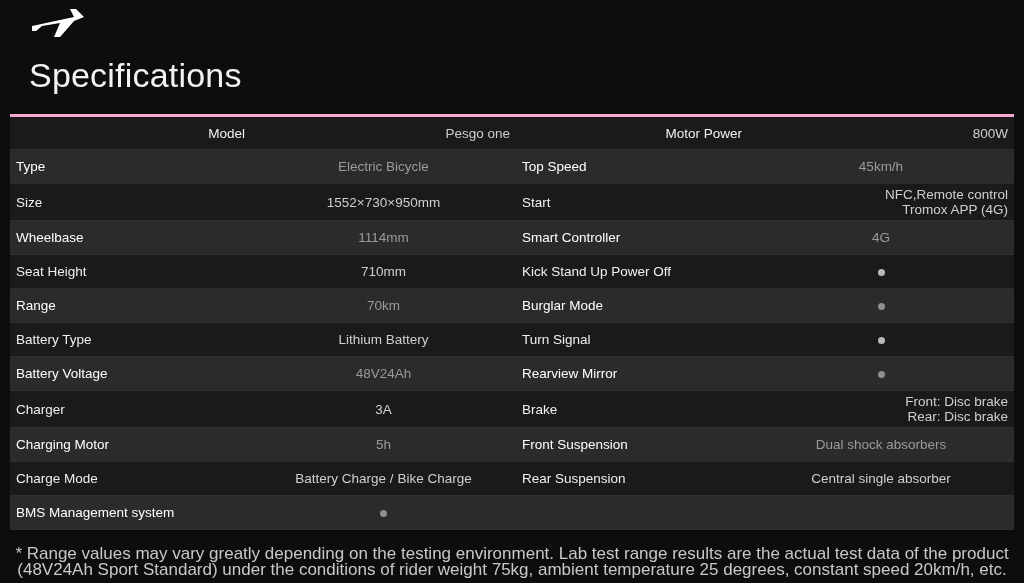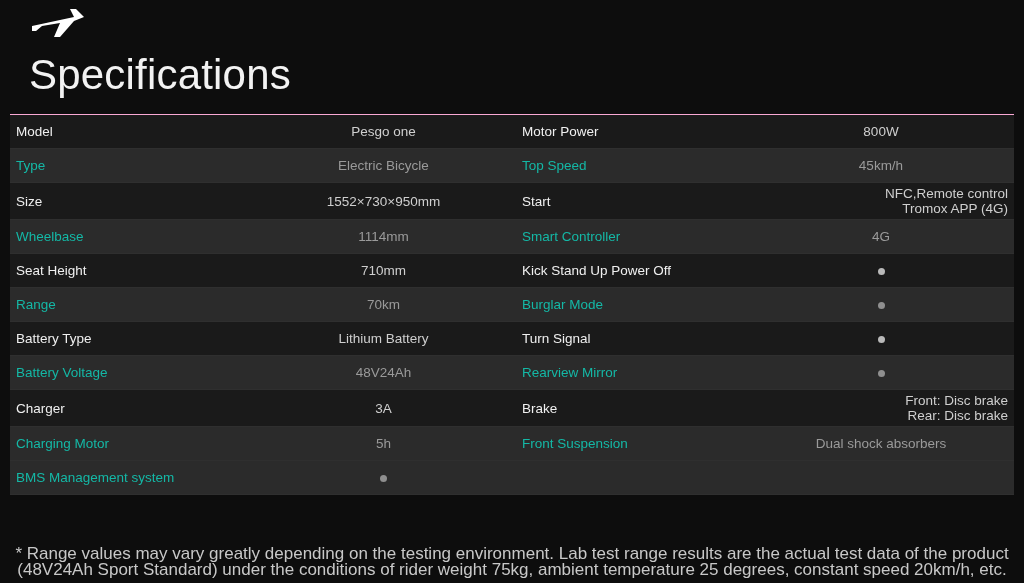--- a/index.html
+++ b/index.html
@@ -25,21 +25,21 @@
     top: 4px;
     width: 56px;
     height: 34px;
   }
   .logo svg { display: block; }
 
   .title {
     position: absolute;
     left: 29px;
     top: 52px;
-    font-size: 42px;
+    font-size: 34px;
     font-weight: 400;
     letter-spacing: 0.2px;
     color: #f2f2f2;
     line-height: 46px;
   }
 
   
   .spec-table {
     position: absolute;
     left: 10px;
@@ -64,27 +64,27 @@
   .c-val-r   { width: 266px; text-align: center; }
 
   
   .c-label-l { border-right: 1px solid #3a3a3a; }
   .c-label-r { border-right: 1px solid #3a3a3a; }
   .c-val-l   { border-right: 1px solid #3a3a3a; }
 
   
   tr.odd  td { background: #1a1a1a; color: #e8e8e8; }
   tr.even td { background: #2b2b2b; color: #9a9a9a; }
-  tr.even td.c-label-l, tr.even td.c-label-r { color: #14b8a6; }
+  tr.even td.c-label-l, tr.even td.c-label-r { color: #ffffff; }
   tr.odd td.c-label-l, tr.odd td.c-label-r { color: #f0f0f0; }
   tr.odd td.c-val-l, tr.odd td.c-val-r { color: #cfcfcf; }
 
   
   .spec-table tr td { border-bottom: 1px solid #2f2f2f; }
-  .spec-table tr:first-child td { border-top: 1px solid #f9a8d4; }
+  .spec-table tr:first-child td { border-top: 3px solid #f9a8d4; text-align: right; }
 
   .multiline { line-height: 15px; white-space: pre-line; text-align: right; }
 
   .dot {
     display: inline-block;
     width: 7px;
     height: 7px;
     border-radius: 50%;
     background: #b9b9b9;
   }
@@ -173,20 +173,26 @@
         <td class="c-label-r">Brake</td>
         <td class="c-val-r multiline">Front: Disc brake
 Rear: Disc brake</td>
       </tr>
       <tr class="even">
         <td class="c-label-l">Charging Motor</td>
         <td class="c-val-l">5h</td>
         <td class="c-label-r">Front Suspension</td>
         <td class="c-val-r">Dual shock absorbers</td>
       </tr>
+      <tr class="odd">
+        <td class="c-label-l">Charge Mode</td>
+        <td class="c-val-l">Battery Charge / Bike Charge</td>
+        <td class="c-label-r">Rear Suspension</td>
+        <td class="c-val-r">Central single absorber</td>
+      </tr>
       <tr class="even">
         <td class="c-label-l">BMS Management system</td>
         <td class="c-val-l"><span class="dot"></span></td>
         <td class="c-label-r"></td>
         <td class="c-val-r"></td>
       </tr>
     </tbody>
   </table>
 
   <div class="footnote">* Range values may vary greatly depending on the testing environment. Lab test range results are the actual test data of the product (48V24Ah Sport Standard) under the conditions of rider weight 75kg, ambient temperature 25 degrees, constant speed 20km/h, etc.</div>

